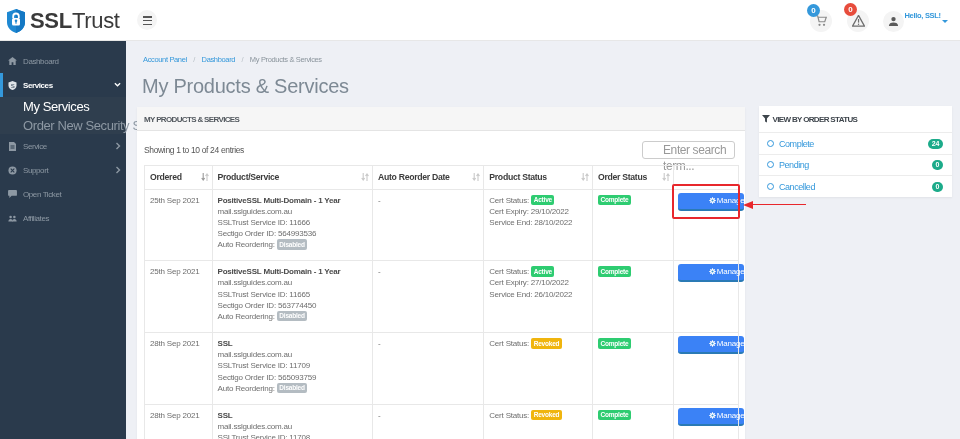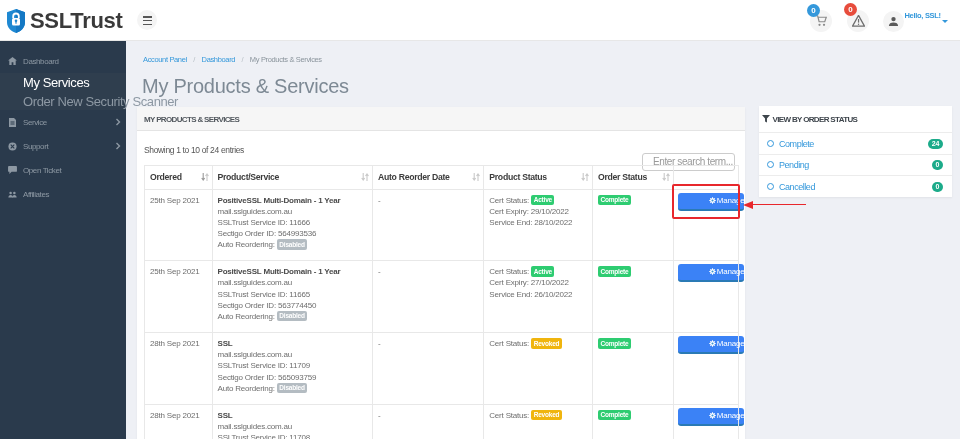--- a/index.html
+++ b/index.html
@@ -4,21 +4,21 @@
 <style>
 * { margin:0; padding:0; box-sizing:border-box; }
 html,body { width:960px; height:439px; overflow:hidden; }
 body { font-family:"Liberation Sans", sans-serif; background:#eef0f5; position:relative; }
 
 
 .topbar { position:absolute; left:0; top:0; width:960px; height:41px; background:#fff; border-bottom:1px solid #e7e7e7; z-index:5; }
 .logo-shield { position:absolute; left:7px; top:9px; }
 .logo-text { position:absolute; left:30px; top:8px; font-size:22px; color:#3a3a3a; letter-spacing:-0.3px; }
 .logo-text b { font-weight:700; }
-.logo-text span { font-weight:700; }
+.logo-text span { font-weight:400; }
 .circle-btn { position:absolute; border-radius:50%; background:#f4f4f4; }
 .hamburger { left:137px; top:10px; width:20px; height:20px; }
 .hamburger .bars { position:absolute; left:5.5px; top:6.2px; width:9px; }
 .hamburger .bars div { height:1.5px; background:#555; margin-bottom:2.2px; }
 .cart-c { left:810px; top:10px; width:22px; height:22px; }
 .alert-c { left:847px; top:10px; width:22px; height:22px; }
 .user-c { left:883px; top:11px; width:21px; height:21px; }
 .badge-top { position:absolute; width:13px; height:13px; border-radius:50%; color:#fff; font-size:8px; font-weight:bold; text-align:center; line-height:13px; z-index:6; }
 .badge-blue { background:#3498db; left:807px; top:4px; }
 .badge-red { background:#e74c3c; left:844px; top:3px; }
@@ -40,21 +40,21 @@
 
 .breadcrumb { position:absolute; left:143px; top:55px; font-size:7.5px; letter-spacing:-0.35px; color:#8a949c; }
 .breadcrumb a { color:#3498db; text-decoration:none; }
 .breadcrumb .sep { color:#b9c0c6; margin:0 6.5px; }
 h1.pagetitle { position:absolute; left:142px; top:74.5px; font-size:20px; font-weight:400; color:#7d8994; letter-spacing:-0.25px; }
 
 
 .panel { position:absolute; left:137px; top:107px; width:608px; height:332px; background:#fff; box-shadow:0 1px 2px rgba(0,0,0,0.06); }
 .panel-hd { height:24px; background:#f6f6f6; border-bottom:1px solid #e4e4e4; line-height:25px; padding-left:7px; font-size:8px; font-weight:bold; color:#52585e; letter-spacing:-0.65px; }
 .showing { position:absolute; left:7px; top:38px; font-size:8.5px; letter-spacing:-0.35px; color:#555; }
-.search { position:absolute; left:505px; top:34px; width:93px; height:18px; border:1px solid #ccc; border-radius:3px; font-size:10px; letter-spacing:-0.4px; color:#999; line-height:16px; padding-left:10px; background:#fff;margin-top:12px; }
+.search { position:absolute; left:505px; top:34px; width:93px; height:18px; border:1px solid #ccc; border-radius:3px; font-size:12px; letter-spacing:-0.4px; color:#999; line-height:16px; padding-left:20px; background:#fff; }
 
 
 table.dt { position:absolute; left:7px; top:58px; border-collapse:collapse; table-layout:fixed; width:594.5px; font-size:8px; letter-spacing:-0.2px; }
 .dt th, .dt td { border:1px solid #e8e8e8; vertical-align:top; text-align:left; }
 .dt th { height:23.5px; font-size:8.7px; color:#3c3c3c; padding:0 4px 0 5px; vertical-align:middle; position:relative; letter-spacing:-0.3px; }
 .dt th .sort { position:absolute; right:3px; top:6px; }
 .dt td { padding:5px 5px 10px 5px; color:#6e6e6e; line-height:11.15px; height:61.7px; }
 .dt td .pname { font-weight:bold; color:#4a4a4a; }
 .bdg { display:inline-block; font-size:6.5px; font-weight:bold; color:#fff; padding:1.5px 2.5px; border-radius:2px; line-height:7.5px; vertical-align:0.5px; letter-spacing:-0.2px; }
 .bdg-green { background:#2ecc71; }
@@ -122,20 +122,31 @@
 </div>
 
 <div class="sidebar">
   <div style="height:8px"></div>
   <div class="sitem">
       <svg class="ic" width="9" height="8" viewBox="0 0 10 9">
         <path d="M5 0 L10 4 H8.6 V9 H6 V6 H4 V9 H1.4 V4 H0 Z" fill="#8d98a3"></path>
       </svg>
       <span class="tx">Dashboard</span>
     </div>
+  <div class="sitem active">
+      <div class="blue-bar"></div>
+      <svg class="ic" width="8" height="9" viewBox="0 0 8 9">
+        <path d="M4 0 L8 1.4 V4.8 C8 7.2 6 8.5 4 9 C2 8.5 0 7.2 0 4.8 V1.4 Z" fill="#dfe4e8"></path>
+        <text x="4" y="6.5" font-size="6" fill="#2a3a4c" text-anchor="middle" font-family="Liberation Sans">S</text>
+      </svg>
+      <span class="tx" style="font-weight:bold">Services</span>
+      <svg class="caret-r" width="7" height="7" viewBox="0 0 8 8">
+        <path d="M1 2.5 L4 5.5 L7 2.5" stroke="#fff" stroke-width="1.5" fill="none"></path>
+      </svg>
+    </div>
   <div class="submenu">
     <div class="subitem on">My Services</div>
     <div class="subitem">Order New Security Scanner</div>
   </div>
   <div class="sitem">
       <svg class="ic" width="7" height="9" viewBox="0 0 7 9">
         <path d="M0 0 H5 L7 2 V9 H0 Z" fill="#8d98a3"></path>
         <rect x="1.5" y="3.5" width="4" height="1" fill="#2a3a4c"></rect>
         <rect x="1.5" y="5.5" width="4" height="1" fill="#2a3a4c"></rect>
       </svg>

